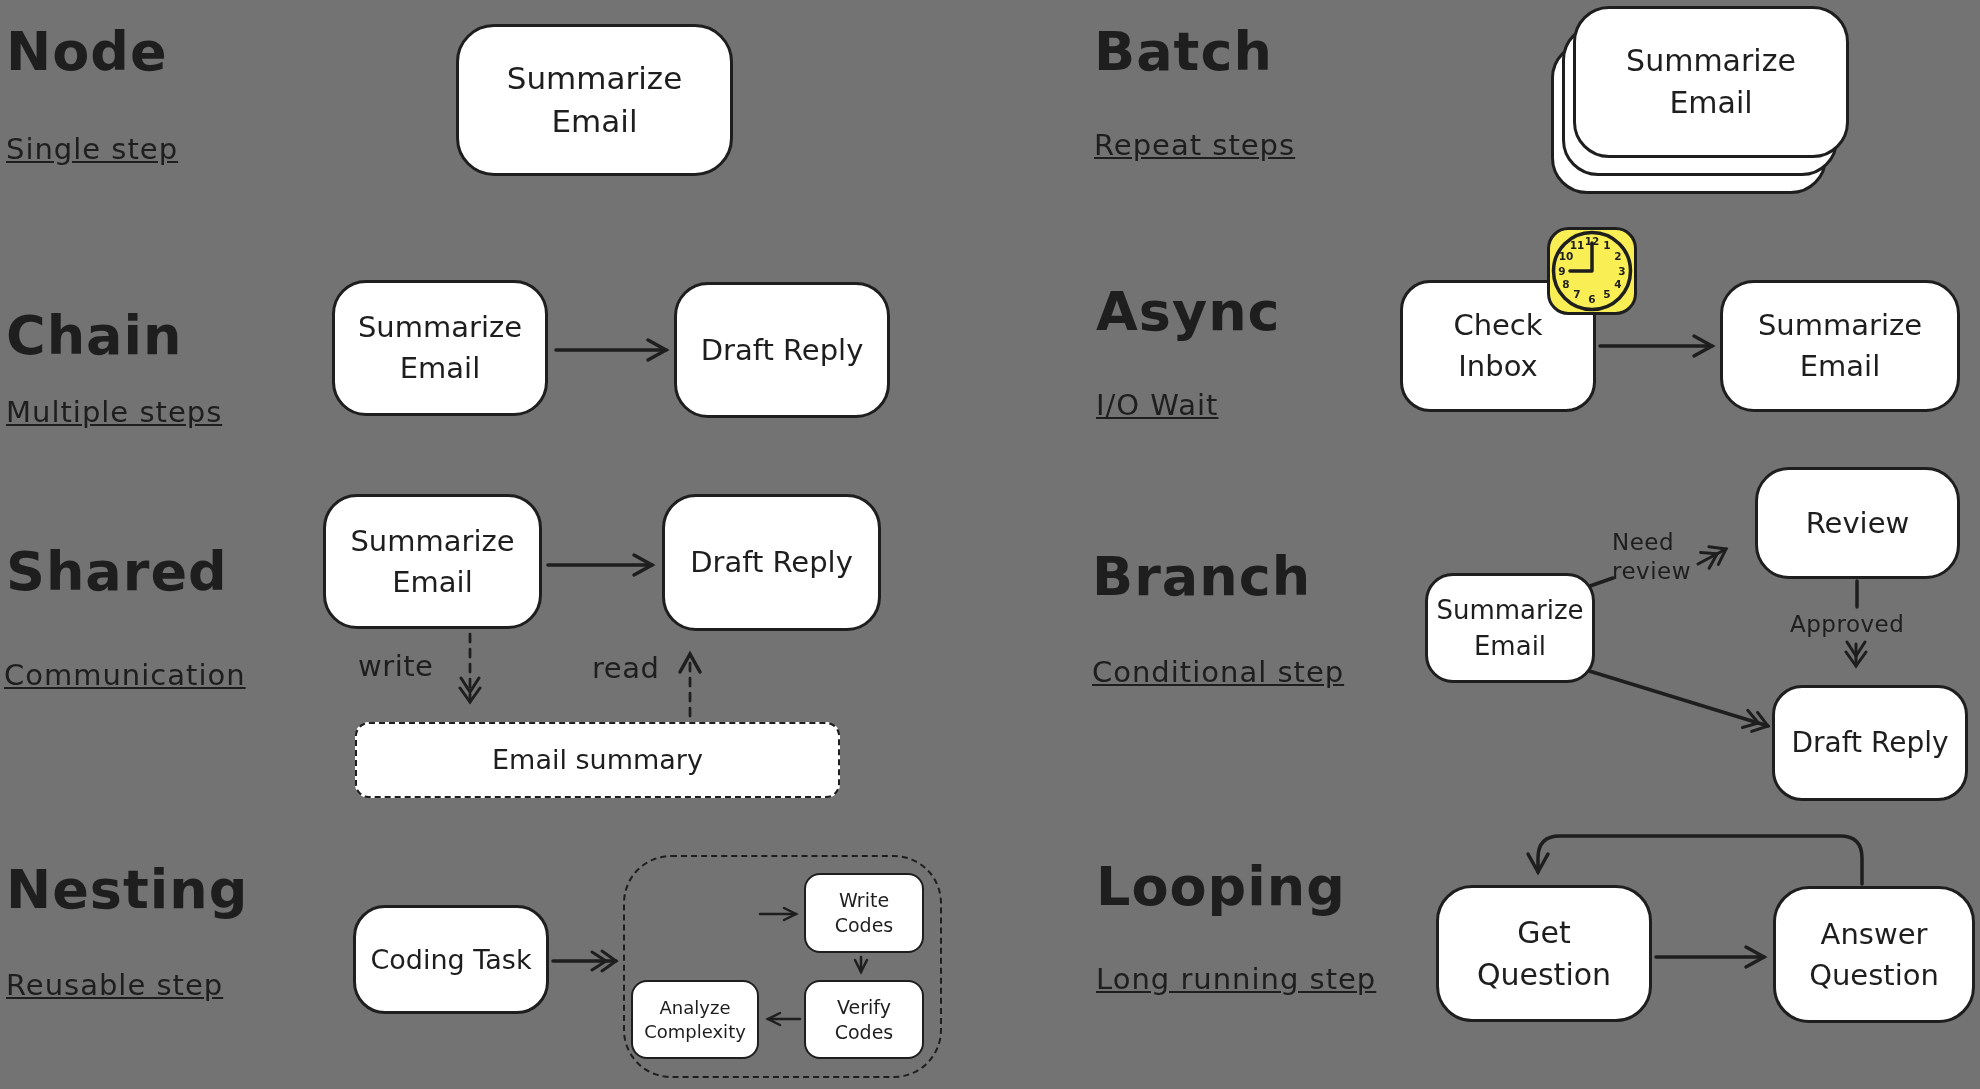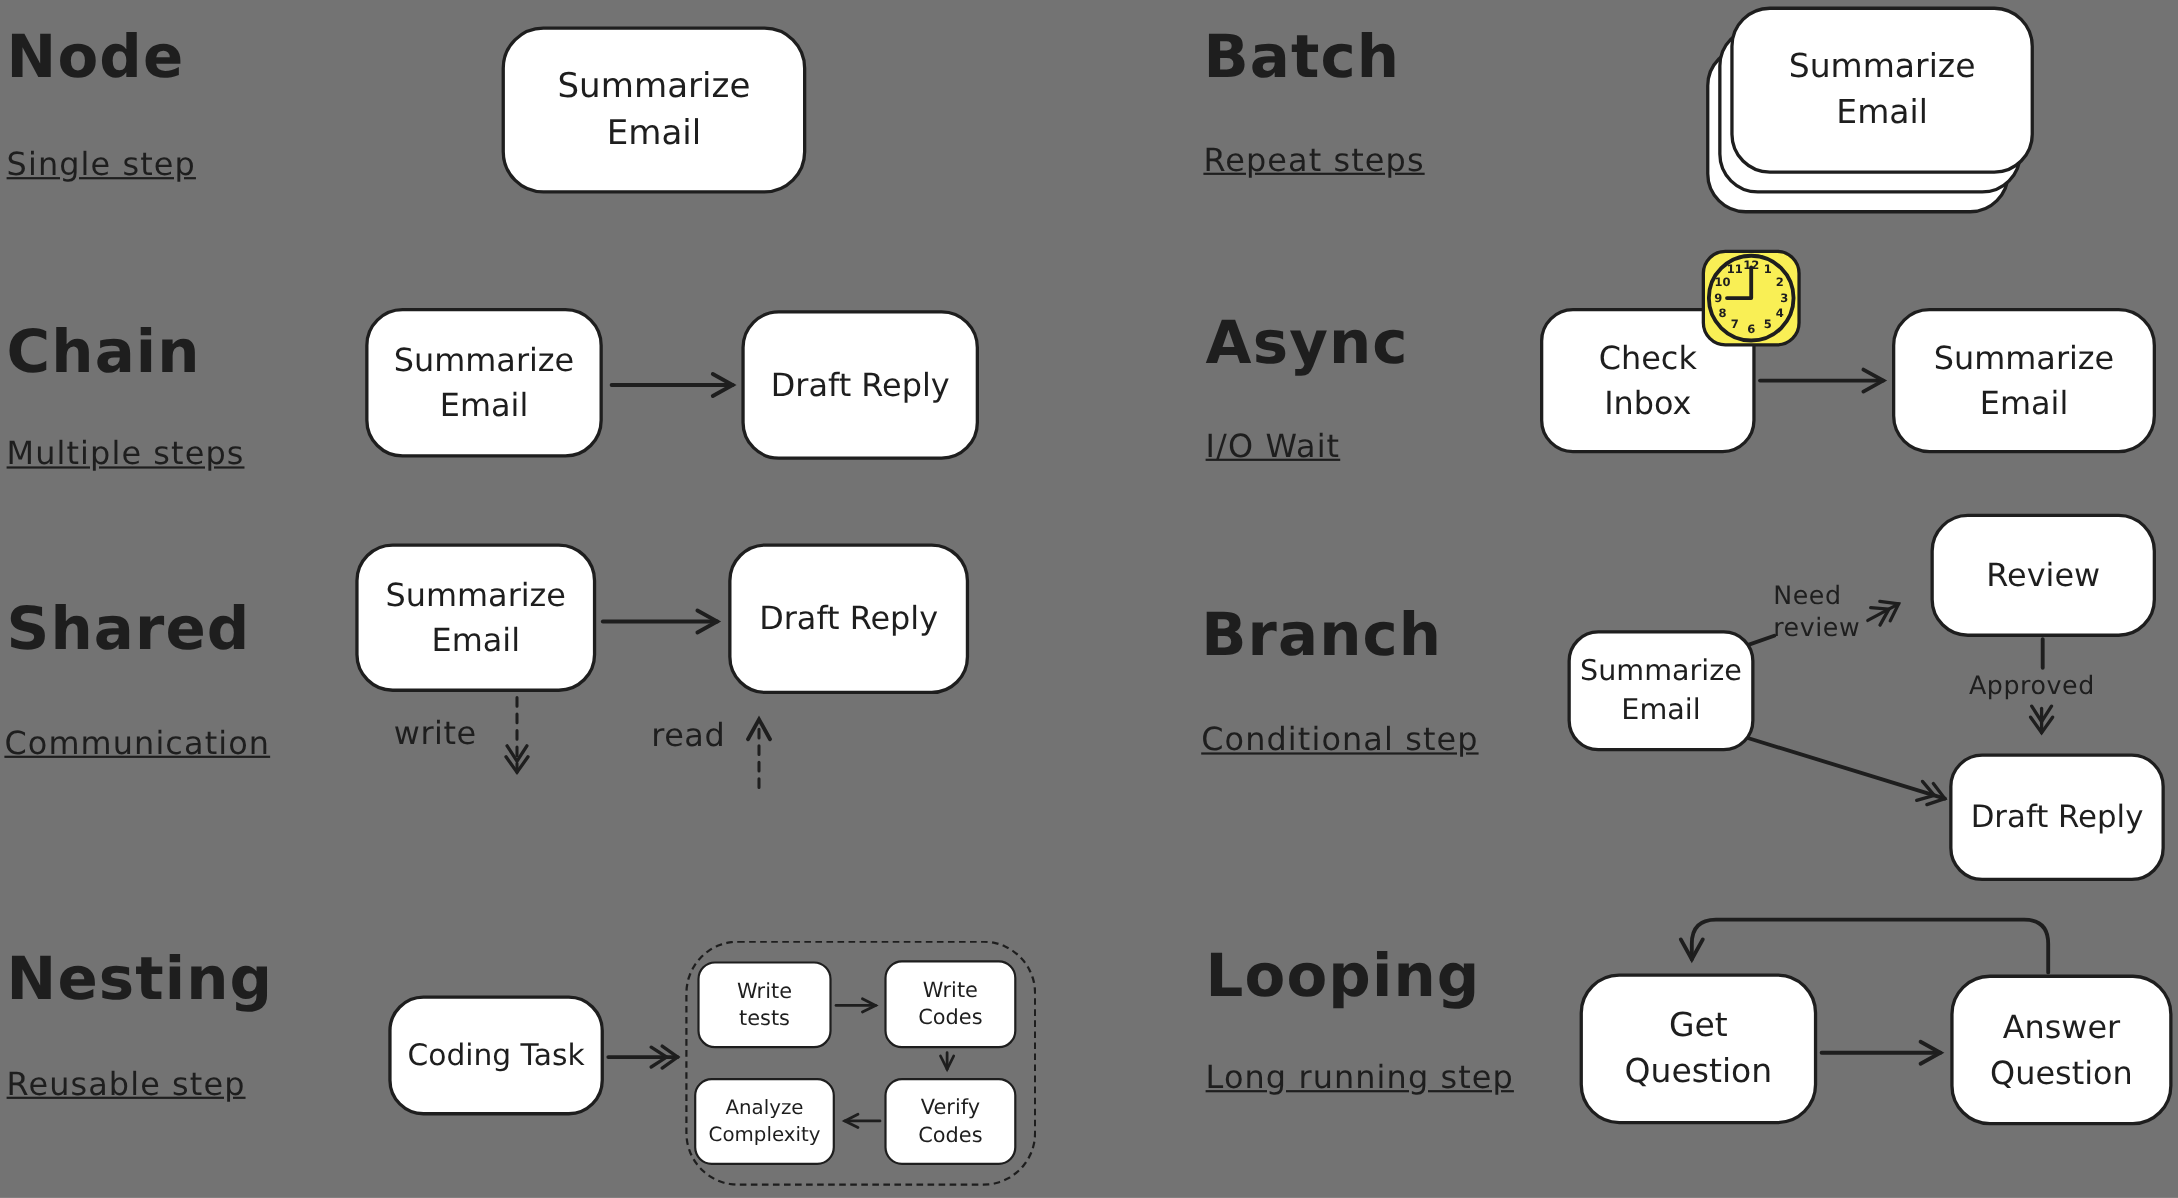--- a/index.html
+++ b/index.html
@@ -51,37 +51,37 @@
       <path d="M1586 670 L1768 726" marker-end="url(#av2)"></path>
       <path d="M1656 957 L1764 957" marker-end="url(#av)"></path>
       <path d="M1862 884 L1862 858 Q1862 836 1840 836 L1560 836 Q1538 836 1538 858 L1538 872" marker-end="url(#av)"></path>
     </g>
   </svg>
 
   <div class="title" style="left:6px;top:20px">Node</div>
   <div class="subtitle" style="left:6px;top:132px">Single step</div>
   <div class="nodebox" style="left:456px;top:24px;width:277px;height:152px;font-size:31px;border-radius:38px">Summarize Email</div>
 
-  <div class="title" style="left:6px;top:288px">Chain</div>
+  <div class="title" style="left:6px;top:304px">Chain</div>
   <div class="subtitle" style="left:6px;top:395px">Multiple steps</div>
   <div class="nodebox" style="left:332px;top:280px;width:216px;height:136px;font-size:29px">Summarize Email</div>
   <div class="nodebox" style="left:674px;top:282px;width:216px;height:136px;font-size:29px">Draft Reply</div>
 
   <div class="title" style="left:6px;top:540px">Shared</div>
   <div class="subtitle" style="left:4px;top:658px">Communication</div>
   <div class="nodebox" style="left:323px;top:494px;width:219px;height:135px;font-size:29px">Summarize Email</div>
   <div class="nodebox" style="left:662px;top:494px;width:219px;height:137px;font-size:29px">Draft Reply</div>
   <div class="lbl" style="left:358px;top:648px;width:100px;font-size:29px">write</div>
   <div class="lbl" style="left:592px;top:650px;width:80px;font-size:29px">read</div>
+  <div class="nodebox dashed" style="left:355px;top:722px;width:485px;height:76px;font-size:27px;border-radius:14px">Email summary</div>
 
   <div class="title" style="left:6px;top:858px">Nesting</div>
   <div class="subtitle" style="left:6px;top:968px">Reusable step</div>
   <div class="nodebox" style="left:353px;top:905px;width:196px;height:109px;font-size:27px;border-radius:32px">Coding Task</div>
   <div class="container-box" style="left:623px;top:855px;width:319px;height:223px"></div>
-  <div class="nodebox" style="left:634px;top:874px;width:122px;height:79px;font-size:19px;border-radius:16px;border-width:2.5px;line-height:1.3">Write tests</div>
   <div class="nodebox" style="left:804px;top:873px;width:120px;height:80px;font-size:19px;border-radius:16px;border-width:2.5px;line-height:1.3">Write Codes</div>
   <div class="nodebox" style="left:631px;top:980px;width:128px;height:79px;font-size:18px;border-radius:16px;border-width:2.5px;line-height:1.3;padding:0 16px">Analyze Complexity</div>
   <div class="nodebox" style="left:804px;top:980px;width:120px;height:79px;font-size:19px;border-radius:16px;border-width:2.5px;line-height:1.3">Verify Codes</div>
 
   <div class="title" style="left:1094px;top:20px">Batch</div>
   <div class="subtitle" style="left:1094px;top:128px">Repeat steps</div>
   <div class="nodebox" style="left:1551px;top:42px;width:276px;height:152px;border-radius:36px"></div>
   <div class="nodebox" style="left:1562px;top:24px;width:276px;height:152px;border-radius:36px"></div>
   <div class="nodebox" style="left:1573px;top:6px;width:276px;height:152px;font-size:30px;border-radius:36px">Summarize Email</div>
 

